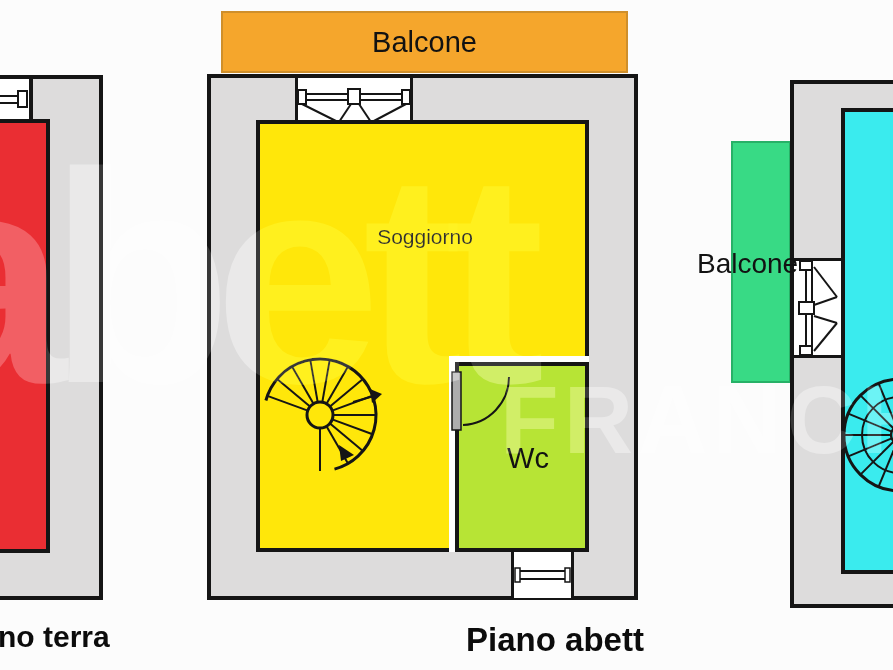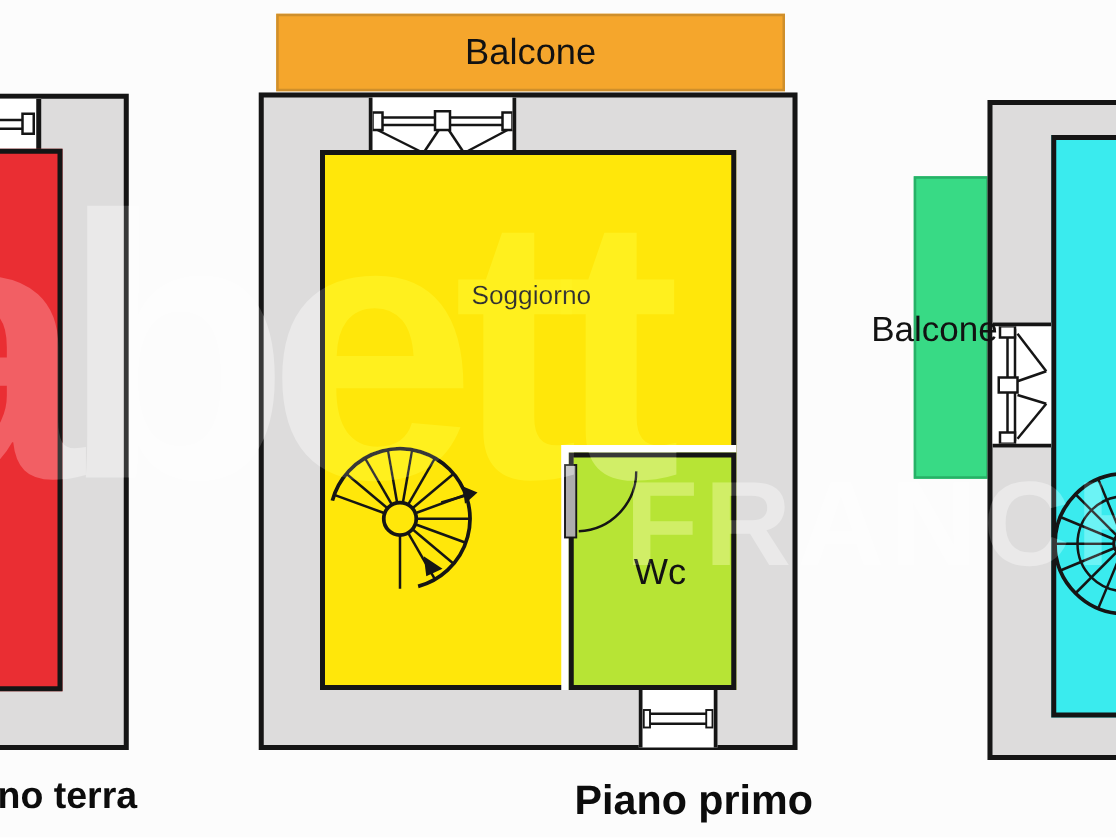--- a/index.html
+++ b/index.html
@@ -131,21 +131,21 @@
 
   <div class="abs cp-bay-bottom">
     <svg width="57" height="46" viewBox="0 0 57 46">
       <line x1="3" y1="19" x2="54" y2="19" stroke="#151515" stroke-width="2"></line>
       <line x1="3" y1="27" x2="54" y2="27" stroke="#151515" stroke-width="2"></line>
       <rect x="1" y="16" width="5" height="14" fill="#fff" stroke="#151515" stroke-width="1.5"></rect>
       <rect x="51" y="16" width="5" height="14" fill="#fff" stroke="#151515" stroke-width="1.5"></rect>
     </svg>
   </div>
 
-  <div class="abs floorlabel label-piano-primo">Piano primo</div>
+  <div class="abs floorlabel label-piano-primo">Piano abett</div>
 
   <div class="abs rp-balcony" style="background-color: rgb(56, 218, 133);"></div>
 
   <div class="abs wall rp-outer" style="background-color: rgb(221, 220, 220);"></div>
 
   <div class="abs rp-room" style="background-color: rgb(58, 235, 238);"></div>
 
   <div class="abs rp-bay">
     <svg width="47" height="94" viewBox="0 0 47 94">
       <line x1="12" y1="2" x2="12" y2="92" stroke="#151515" stroke-width="2"></line>

